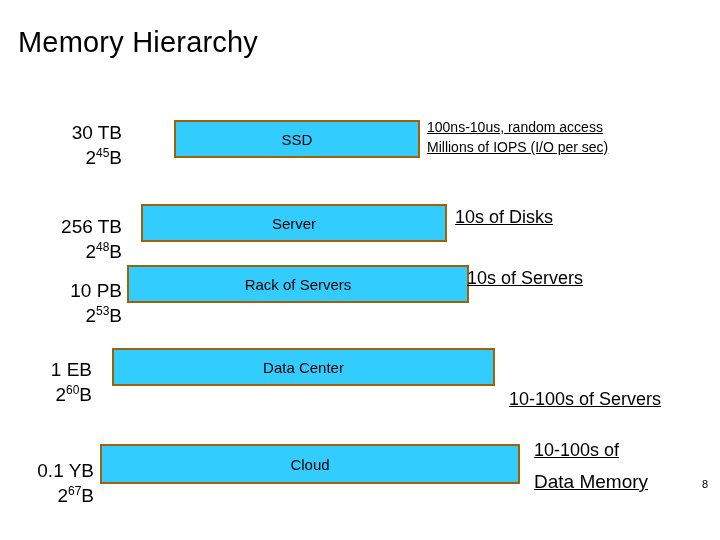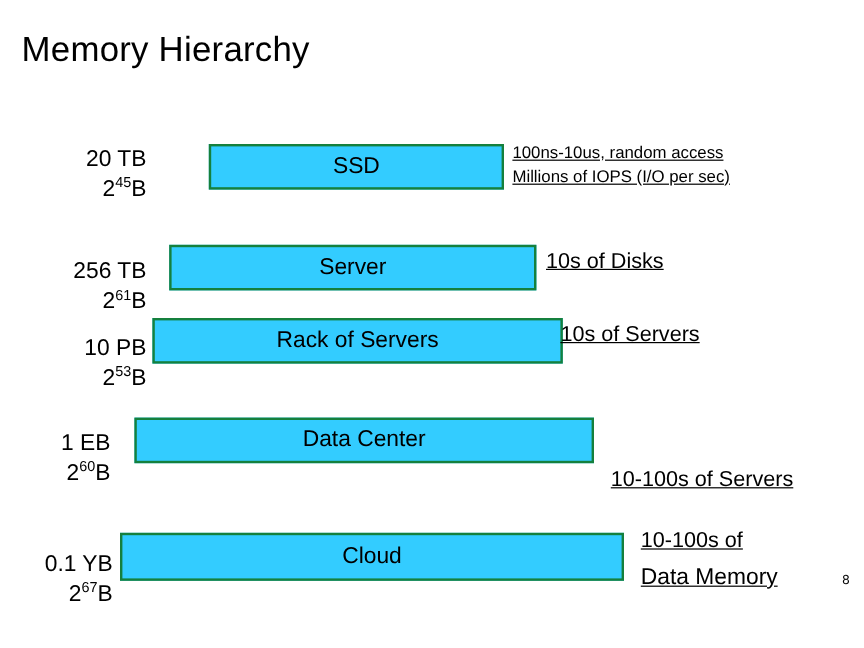--- a/index.html
+++ b/index.html
@@ -40,26 +40,26 @@
     font-size: 12px;
     vertical-align: super;
     line-height: 0;
   }
   .label.right-align {
     text-align: right;
   }
   .bar {
     position: absolute;
     background: #33CCFF;
-    border: 2px solid #15803d;
+    border: 2px solid #a16207;
     box-sizing: border-box;
     display: flex;
     align-items: center;
     justify-content: center;
-    font-size: 19px;
+    font-size: 15px;
     color: #000000;
   }
   .note {
     position: absolute;
     white-space: nowrap;
     color: #000000;
     text-decoration: underline;
   }
   .note-sm {
     font-size: 14px;
@@ -81,34 +81,34 @@
   }
 </style>
 </head>
 <body>
 
 <div class="slide">
 
   <div class="title">Memory Hierarchy</div>
 
   <div class="label right-align" style="left:22px; top:120px; width:100px;">
-    <span class="capline">20 TB</span>
+    <span class="capline">30 TB</span>
     <span class="capline"><span>2</span><span class="sup">45</span><span>B</span></span>
   </div>
   <div class="bar" style="left:174px; top:120px; width:246px; height:38px;">
     <span>SSD</span>
   </div>
   <div class="note note-sm" style="left:427px; top:117px;">
     <span class="capline">100ns-10us, random access</span>
     <span class="capline" style="">Millions of IOPS (I/O per sec)</span>
   </div>
 
   <div class="label right-align" style="left:10px; top:214px; width:112px;">
     <span class="capline">256 TB</span>
-    <span class="capline"><span>2</span><span class="sup">61</span><span>B</span></span>
+    <span class="capline"><span>2</span><span class="sup">48</span><span>B</span></span>
   </div>
   <div class="bar" style="left:141px; top:204px; width:306px; height:38px;">
     <span>Server</span>
   </div>
   <div class="note note-md" style="left:455px; top:205px;">
     <span class="capline">10s of Disks</span>
   </div>
 
   <div class="label right-align" style="left:10px; top:278px; width:112px;">
     <span class="capline">10 PB</span>

